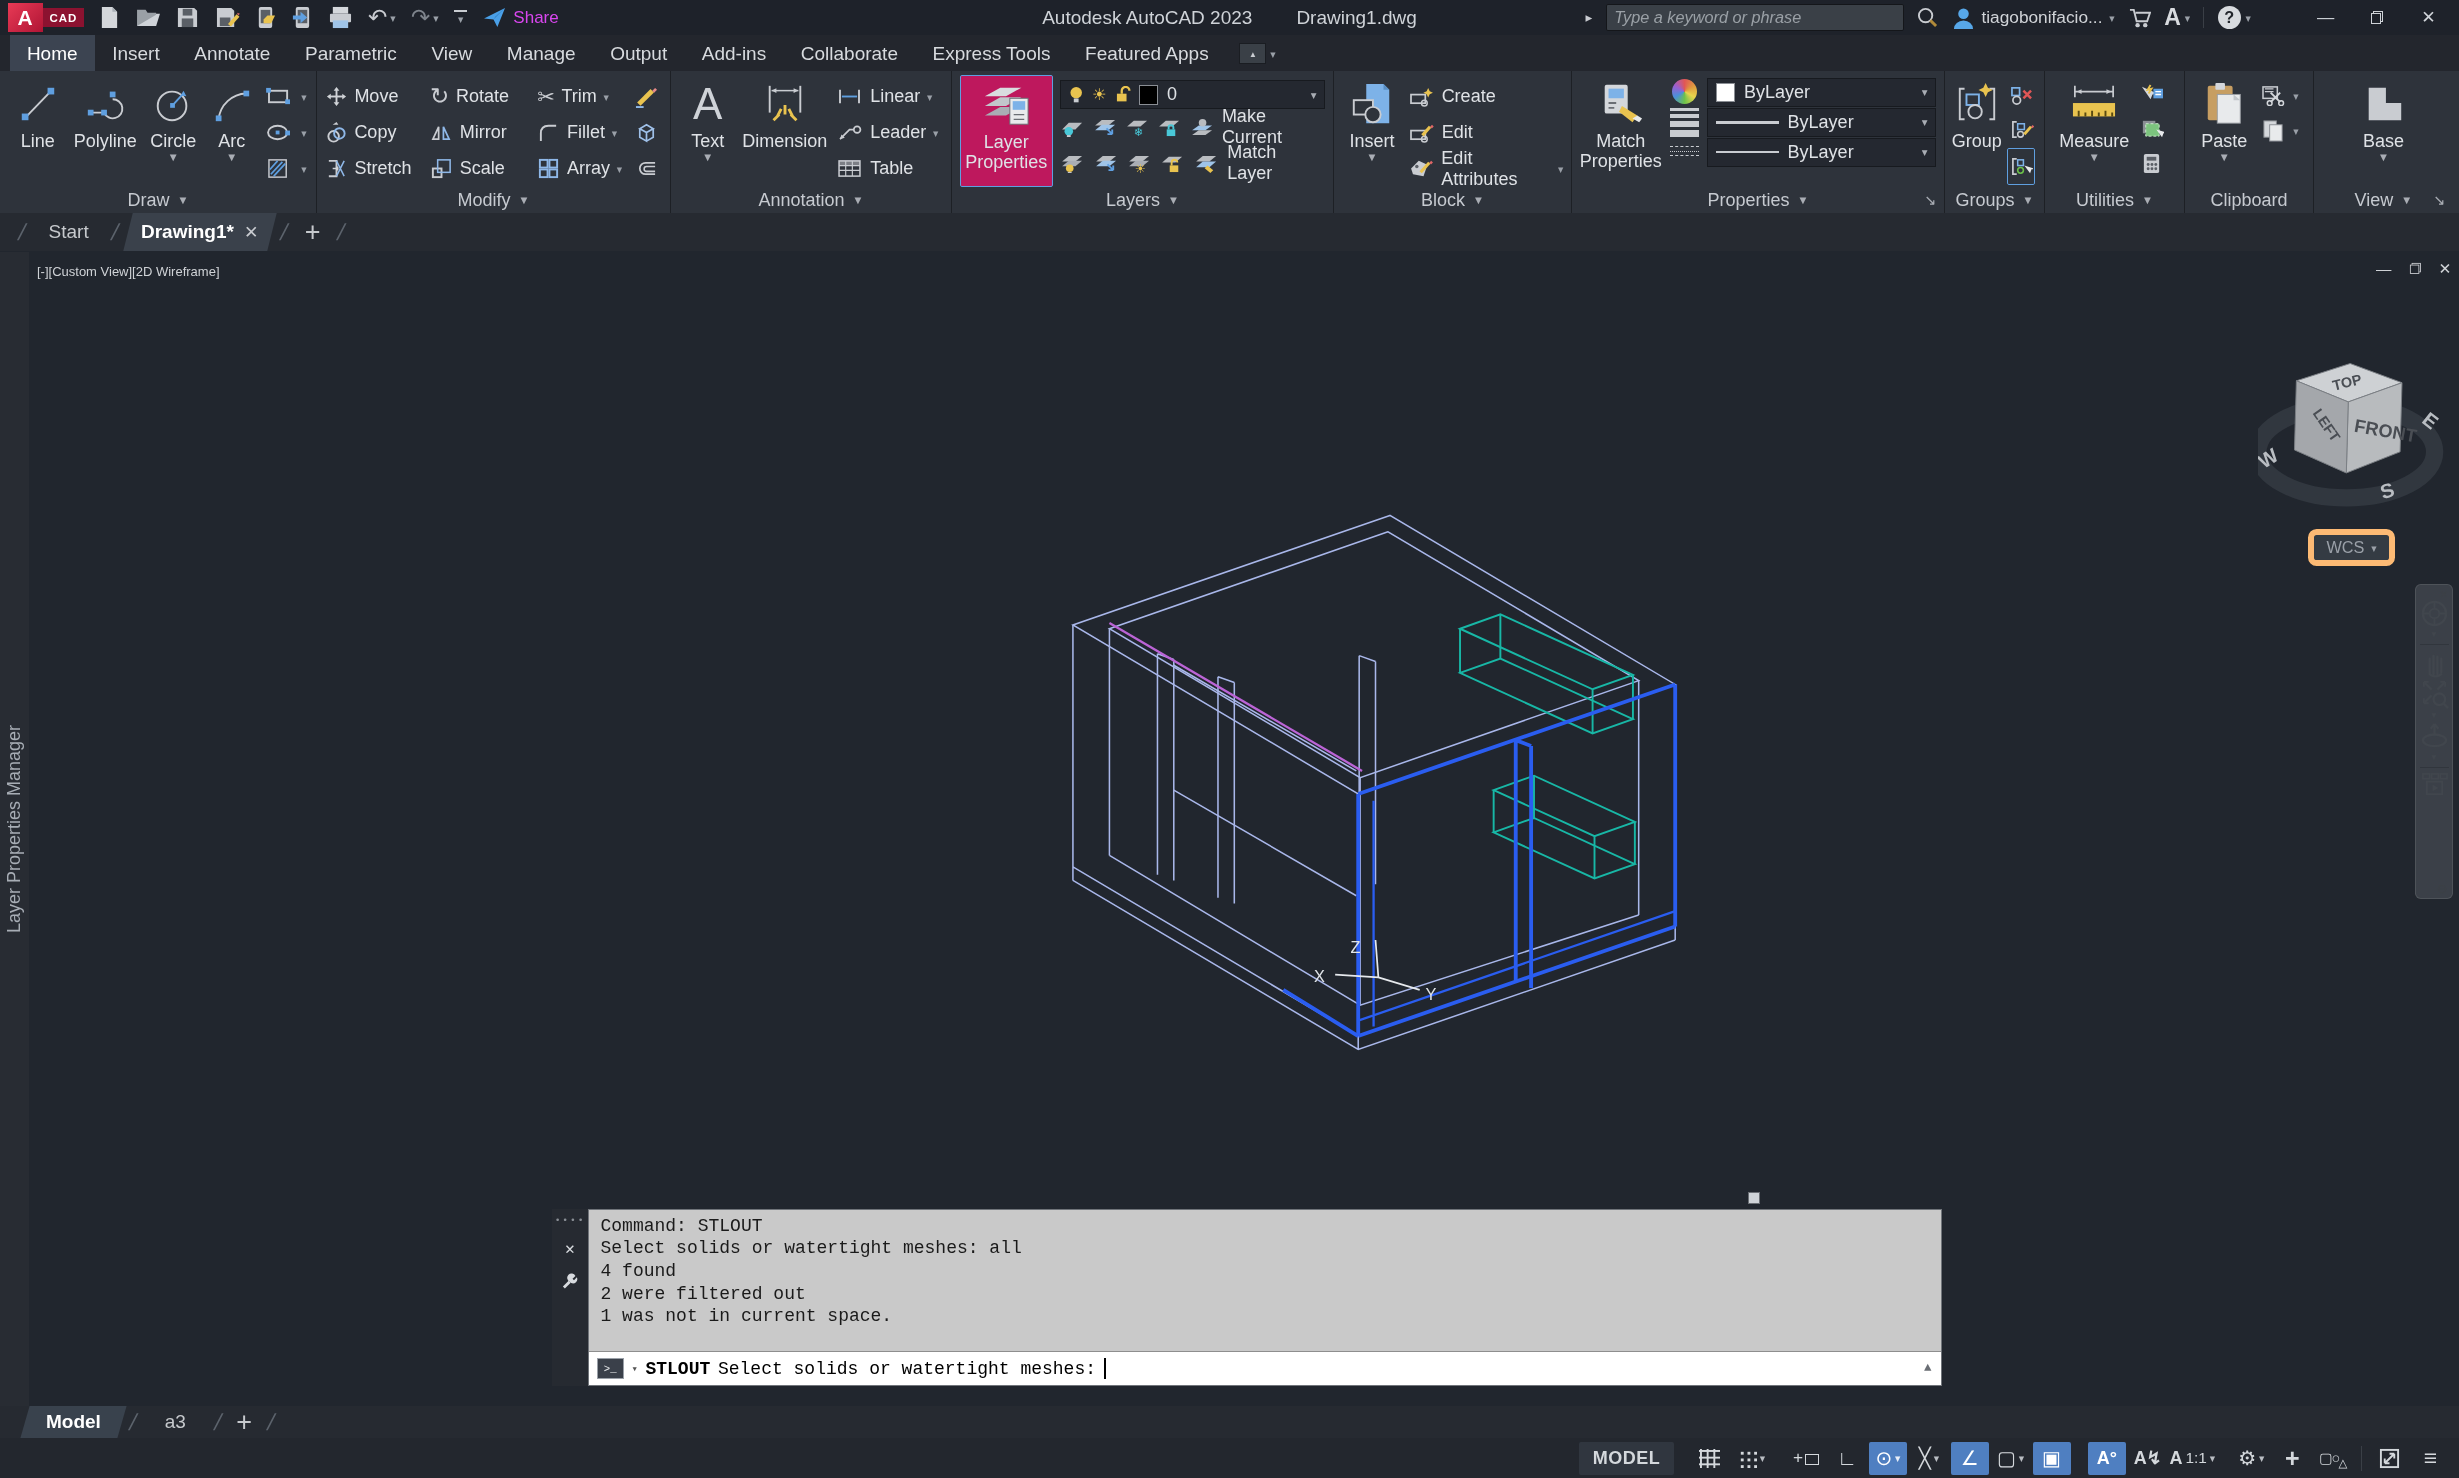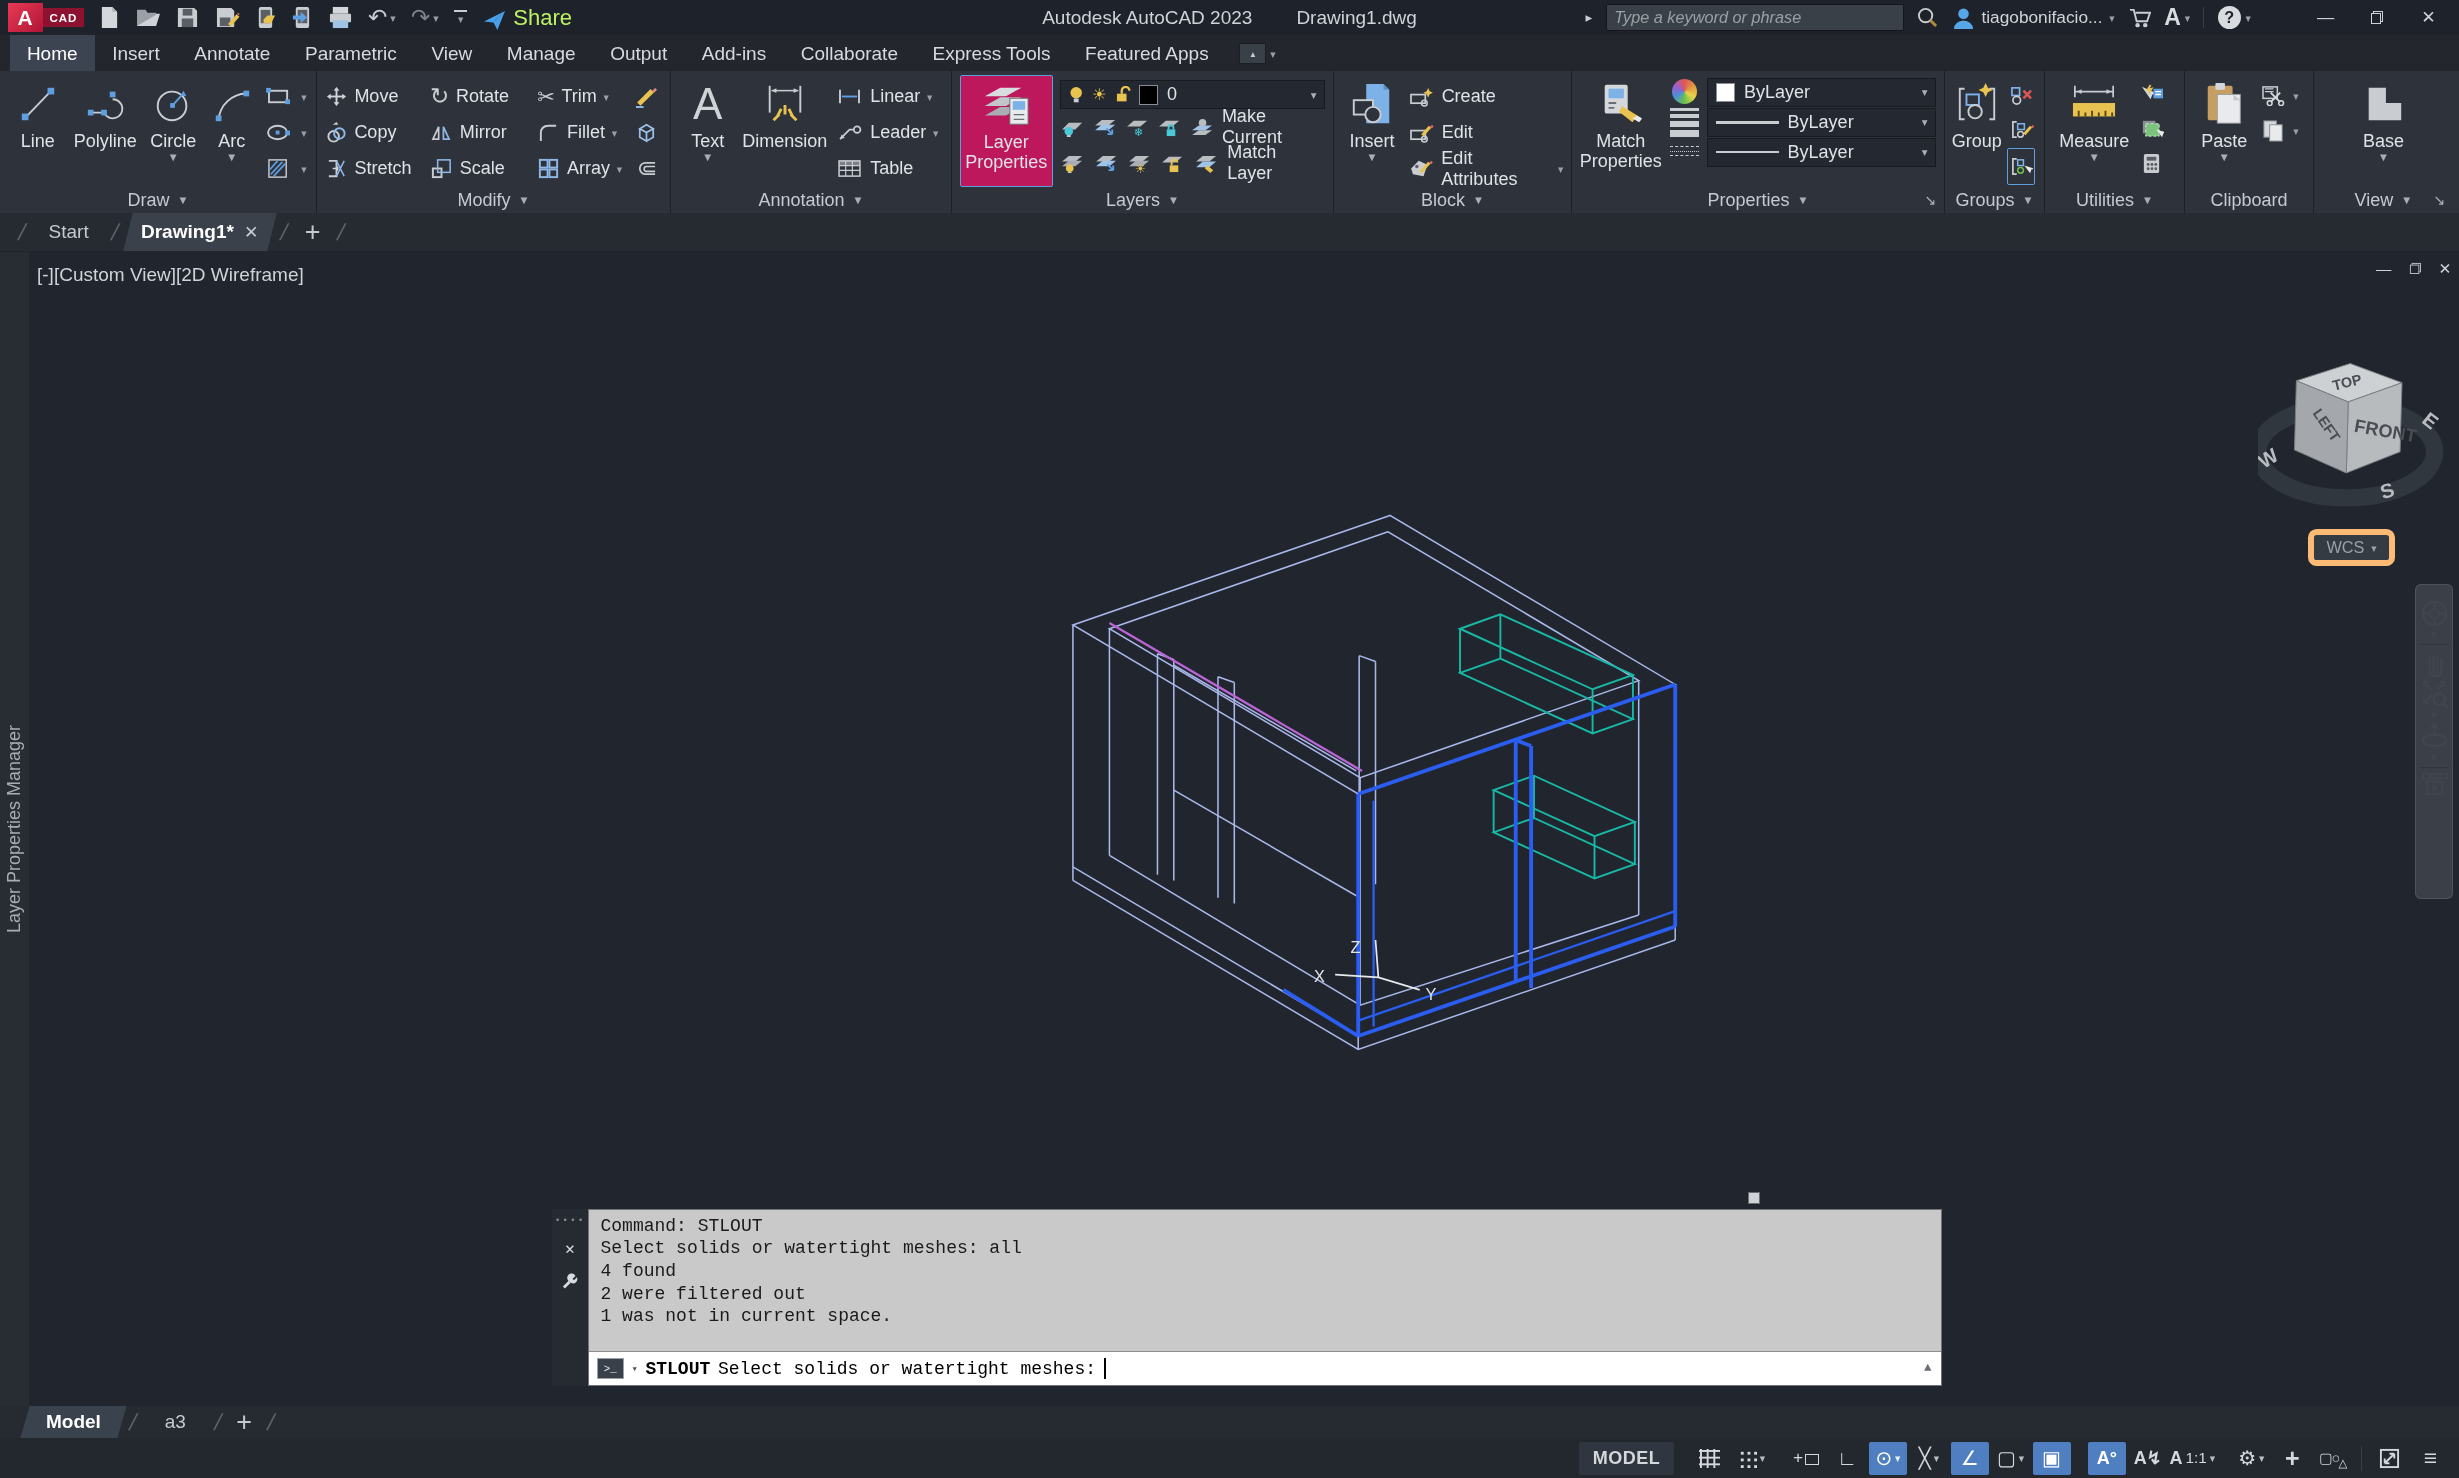--- a/index.html
+++ b/index.html
@@ -11,21 +11,21 @@
   .titlebar{position:absolute;left:0;top:0;width:2459px;height:35px;background:#1e222a;
             display:flex;align-items:center;}
   .qat{display:flex;align-items:center;gap:15.4px;padding-left:7.7px;}
   .logo{display:flex;align-items:center;}
   .logo-a{width:35px;height:29px;background:linear-gradient(135deg,#e83a55,#b01535);color:#fff;
           font-weight:bold;font-size:21px;display:flex;align-items:center;justify-content:center;}
   .logo-cad{height:19px;background:#8c1230;color:#fff;font-weight:bold;font-size:11.5px;
             display:flex;align-items:center;padding:0 6.7px;letter-spacing:1px;}
   .qbtn{display:flex;align-items:center;gap:2.9px;color:#c9ccd1;}
   .qcaret{font-size:10.6px;color:#9aa0a8;}
-  .share{display:flex;align-items:flex-end;gap:7.7px;color:#bef264;font-size:22px;}
+  .share{display:flex;align-items:flex-end;gap:7.7px;color:#d946ef;font-size:17px;}
   .title-center{position:absolute;left:0;top:0;width:100%;height:35px;display:flex;
                 align-items:center;justify-content:center;gap:44px;font-size:19px;color:#cfd3d8;pointer-events:none;}
   .tb-right{position:absolute;right:0;top:0;height:35px;display:flex;align-items:center;gap:13.4px;padding-right:11.5px;}
   .searchbox{width:281px;height:25px;background:#3a4047;border:1px solid #14161a;border-radius:1.9px;
              color:#9aa0a6;font-style:italic;font-size:16.3px;padding:0 7.7px;font-family:"Liberation Sans",sans-serif;}
   .searchbox::placeholder{color:#9aa0a6;}
   .username{font-size:17.3px;color:#d0d3d7;}
   .helpdot{width:23px;height:23px;border-radius:50%;background:#d8dbdf;color:#22262c;font-weight:bold;
            font-size:16.3px;display:flex;align-items:center;justify-content:center;}
   .winbtn{width:38px;height:27px;display:flex;align-items:center;justify-content:center;color:#cfd3d8;font-size:17.3px;}
@@ -76,21 +76,21 @@
   .ftab{padding:0 13.4px;height:38px;display:flex;align-items:center;gap:9.6px;color:#c6c9cd;}
   .ftab.active{background:#3a414b;transform:skewX(-14deg);color:#fff;font-weight:bold;}
   .ftab.active > *{transform:skewX(14deg);}
   .ftab .x{color:#c8cbd0;font-weight:normal;font-size:17.3px;}
   .plus{color:#c6c9cd;font-size:27px;padding:0 7.7px;}
   
   .canvas{position:absolute;left:0;top:252px;width:2459px;height:1155px;background:#21262e;}
   .palette-strip{position:absolute;left:0;top:0;width:29px;height:1155px;background:#282c33;
                  display:flex;align-items:center;justify-content:center;}
   .palette-strip span{writing-mode:vertical-rl;transform:rotate(180deg);color:#a7adb5;font-size:18px;white-space:nowrap;}
-  .vp-label{position:absolute;left:37px;top:11.5px;color:#cfd2d6;font-size:19px;}
+  .vp-label{position:absolute;left:37px;top:11.5px;color:#cfd2d6;font-size:13px;}
   .vp-winbtns{position:absolute;right:7.7px;top:7.7px;display:flex;gap:17.3px;color:#cfd2d6;font-size:15.4px;align-items:center;}
   .wcsbtn{position:absolute;left:2308px;top:277px;width:75px;height:25px;border:6px solid #fdba74;
           border-radius:8.6px;background:rgba(70,76,86,.55);display:flex;align-items:center;justify-content:center;
           gap:6.7px;color:#9aa0a8;font-size:16.3px;}
   .navbar{position:absolute;left:2415px;top:332px;width:38px;height:315px;border-radius:5.8px;
           background:rgba(120,126,134,.30);border:1px solid rgba(255,255,255,.10);
           display:flex;flex-direction:column;align-items:center;padding-top:3.8px;box-sizing:border-box;}
   .navbar .nx{align-self:flex-end;margin-right:3.8px;color:#3c4046;font-size:10.6px;line-height:10.6px;}
   .navbar .ndiv{width:29px;height:1px;background:rgba(40,44,50,.5);margin:3.8px 0;}
   .navbar .ncaret{color:#41464d;font-size:9.6px;line-height:9.6px;margin:1px 0;}

